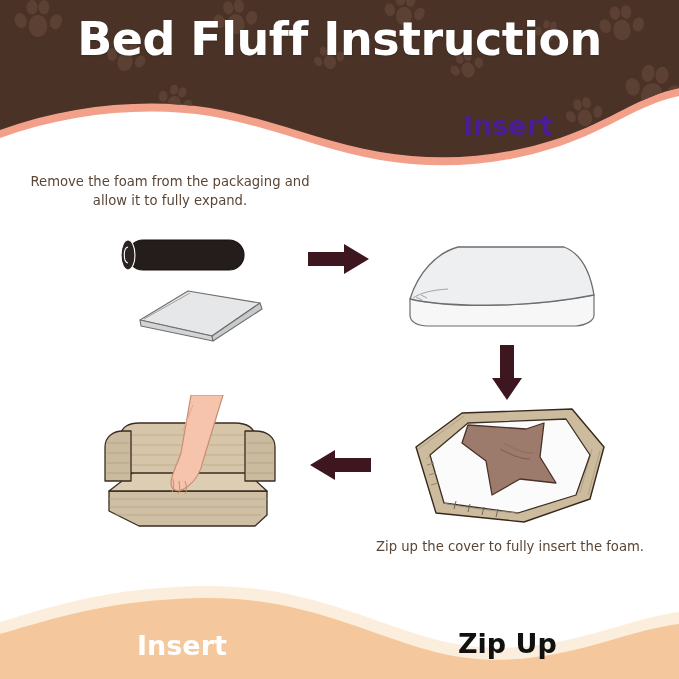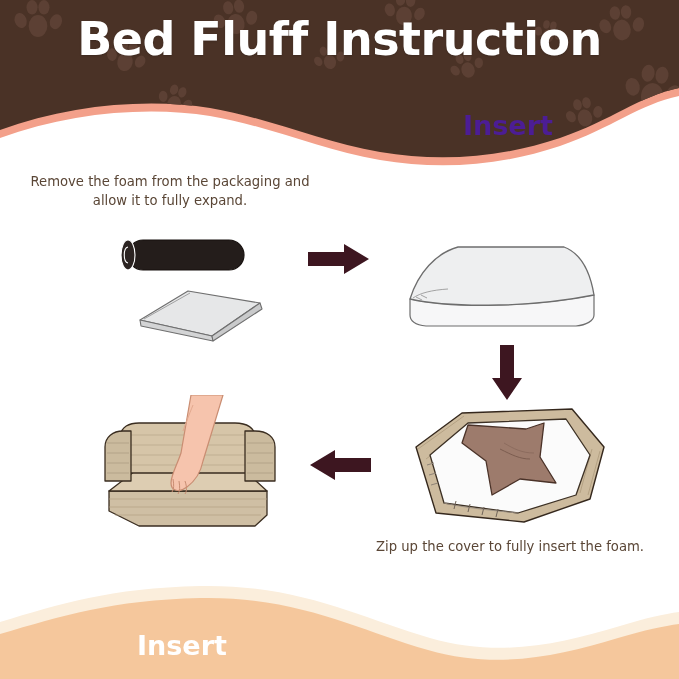--- a/index.html
+++ b/index.html
@@ -285,14 +285,15 @@
              C500,92 560,78 620,60
              C646,52 664,48 679,46 V113 H0 Z" fill="#fbeedc"></path>
 
     <path d="M0,68 C62,50 112,34 200,32
              C298,30 358,64 428,84
              C498,104 558,90 618,72
              C645,64 664,60 679,58 V113 H0 Z" fill="#f5c79c"></path>
   </svg>
 
   <div class="corner-label fluff">Insert</div>
+  <div class="corner-label zipup">Zip Up</div>
 
 </div>
 
 </body></html>

